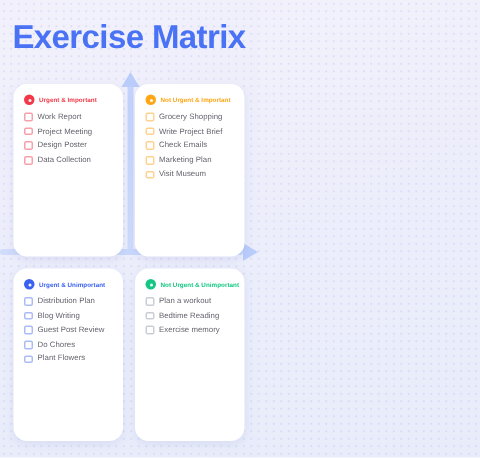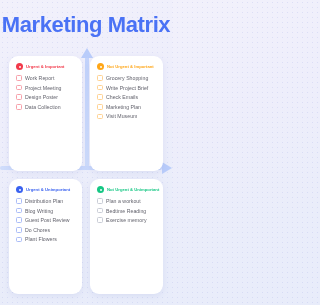--- a/index.html
+++ b/index.html
@@ -149,21 +149,21 @@
   .q-urgent-unimportant .card-title { color:#3a62f0; }
   .q-urgent-unimportant .checkbox   { border-color:#aabcf8; }
 
   .q-noturgent-unimportant .badge { background:#16c784; }
   .q-noturgent-unimportant .card-title { color:#16c784; }
   .q-noturgent-unimportant .checkbox   { border-color:#c9cdd6; }
 </style>
 </head>
 <body>
 
-<h1 class="title">Marketing Matrix</h1>
+<h1 class="title">Exercise Matrix</h1>
 
 <div class="axis-v"></div>
 <div class="axis-h"></div>
 
 <div class="matrix">
 
   <div class="card q-urgent-important">
     <div class="card-head">
       <span class="badge"></span>
       <span class="card-title">Urgent &amp; Important</span>

